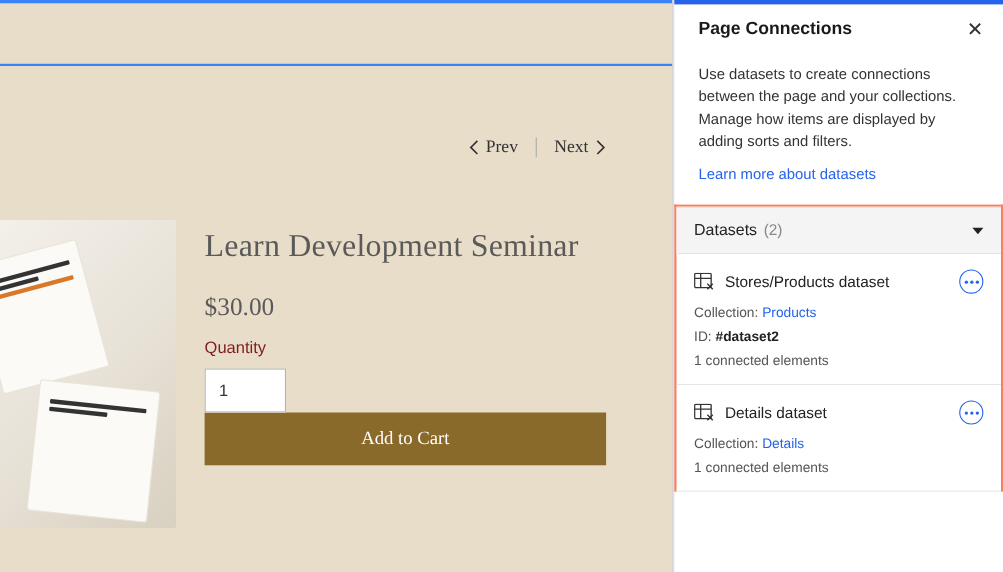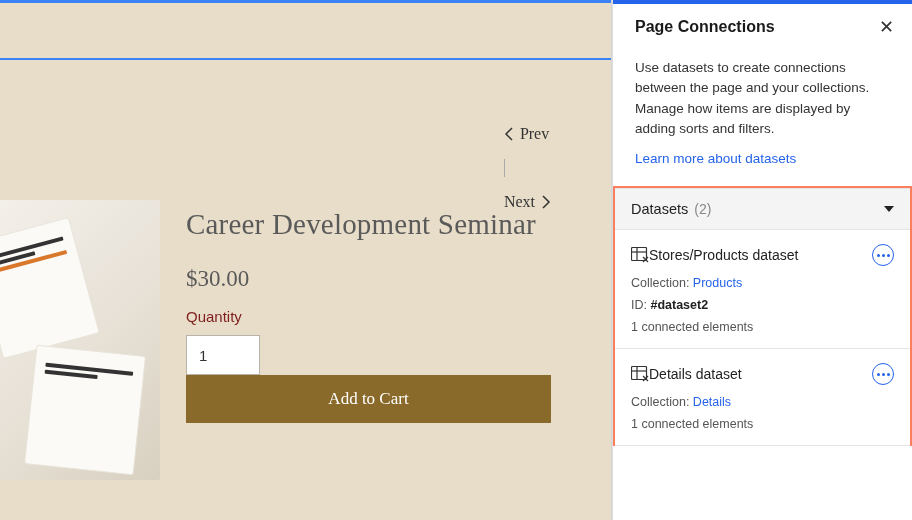--- a/index.html
+++ b/index.html
@@ -15,21 +15,21 @@
   .page-toolbar { position: absolute; top: 8px; left: 184px; width: 380px; height: 44px; background: #fff; border: 1px solid #ddd; border-radius: 6px; display: flex; align-items: center; box-shadow: 0 1px 3px rgba(0,0,0,0.08); z-index: 3; }
   .drag-handle { width: 34px; height: 44px; display: flex; align-items: center; justify-content: center; color: #555; }
   .drag-handle svg { width: 10px; height: 16px; }
   .page-name { flex: 1; font-size: 15px; color: #222; padding: 0 6px; white-space: nowrap; overflow: hidden; text-overflow: ellipsis; }
   .page-chevron { width: 32px; display:flex; align-items:center; justify-content:center; color:#333; }
   .page-chevron svg { width: 14px; height: 14px; }
   .toolbar-divider { width: 1px; height: 32px; background: #e5e5e5; }
   .preview-link { width: 100px; text-align: center; font-size: 15px; color: #2563eb; cursor: pointer; }
 
   
-  .prev-next { position: absolute; top: 125px; right: 60px; display: flex; gap: 16px; color: #333; font-size: 16px; font-family: Georgia, "Didot", serif; flex-direction: column; }
+  .prev-next { position: absolute; top: 125px; right: 60px; display: flex; align-items: center; gap: 16px; color: #333; font-size: 16px; font-family: Georgia, "Didot", serif; }
   .pn-item { display: flex; align-items: center; gap: 6px; cursor: pointer; }
   .pn-divider { width: 1px; height: 18px; background: #aaa; }
   .pn-chev { width: 10px; height: 14px; }
 
   
   .product-image { position: absolute; top: 200px; left: -30px; width: 190px; height: 280px; background: linear-gradient(135deg, #f5f2ec 0%, #e6e0d5 60%, #d8d0c0 100%); border-radius: 2px; overflow: hidden; }
   .bag { position: absolute; background: #fbfaf7; border: 1px solid #e8e4da; border-radius: 3px; }
   .bag1 { top: 28px; left: 16px; width: 100px; height: 120px; transform: rotate(-15deg); }
   .bag2 { top: 150px; left: 60px; width: 110px; height: 120px; transform: rotate(6deg); }
   .bag-label { position: absolute; top: 16px; left: 10px; right: 10px; height: 34px; }
@@ -56,21 +56,21 @@
 
   
   .datasets-wrap { border: 2.5px solid #f97f5e; border-bottom: none; border-right-width:2.5px; border-left-width:2.5px; }
   .ds-header { background: #f4f4f4; padding: 12px 16px; display: flex; align-items: center; justify-content: space-between; border-top: 1px solid #e5e5e5; border-bottom: 1px solid #e5e5e5; }
   .ds-header-left { display: flex; align-items: baseline; gap: 6px; }
   .ds-header-title { font-size: 14.5px; color: #222; font-weight: 500; }
   .ds-header-count { font-size: 14px; color: #888; }
   .ds-header-caret { width: 0; height: 0; border-left: 5px solid transparent; border-right: 5px solid transparent; border-top: 6px solid #222; }
 
   .ds-item { padding: 14px 16px 14px 16px; border-bottom: 1px solid #e5e5e5; }
-  .ds-item-top { display: flex; align-items: center; }
+  .ds-item-top { display: flex; align-items: center; gap: 10px; }
   .ds-icon { width: 18px; height: 16px; flex-shrink: 0; }
   .ds-icon svg { width: 18px; height: 16px; }
   .ds-name { font-size: 14px; color: #222; flex: 1; }
   .ds-more { width: 22px; height: 22px; border: 1px solid #2563eb; border-radius: 50%; display: flex; align-items:center; justify-content:center; cursor:pointer; flex-shrink:0; }
   .ds-more-dots { display:flex; gap:2px; }
   .ds-more-dots span { width:3px; height:3px; background:#2563eb; border-radius:50%; }
   .ds-meta { font-size: 12.5px; color: #555; margin-top: 10px; }
   .ds-meta .link { color: #2563eb; cursor:pointer; }
   .ds-meta + .ds-meta { margin-top: 8px; }
   .id-val { font-weight: 600; color: #222; }
@@ -109,21 +109,21 @@
     </div>
     <div class="bag bag2">
       <div class="bag-label">
         <div class="bag-label-line"></div>
         <div class="bag-label-line short"></div>
       </div>
     </div>
   </div>
 
   <div class="product-details">
-    <h1 class="product-title">Career Development Seminar</h1>
+    <h1 class="product-title">Learn Development Seminar</h1>
     <div class="product-price">$30.00</div>
     <div class="qty-label">Quantity</div>
     <input class="qty-input" value="1" style="">
     <button class="add-to-cart">Add to Cart</button>
   </div>
 </div>
 
 <div class="side-panel">
   <div class="side-blue-top"></div>
   <div class="panel-header">

